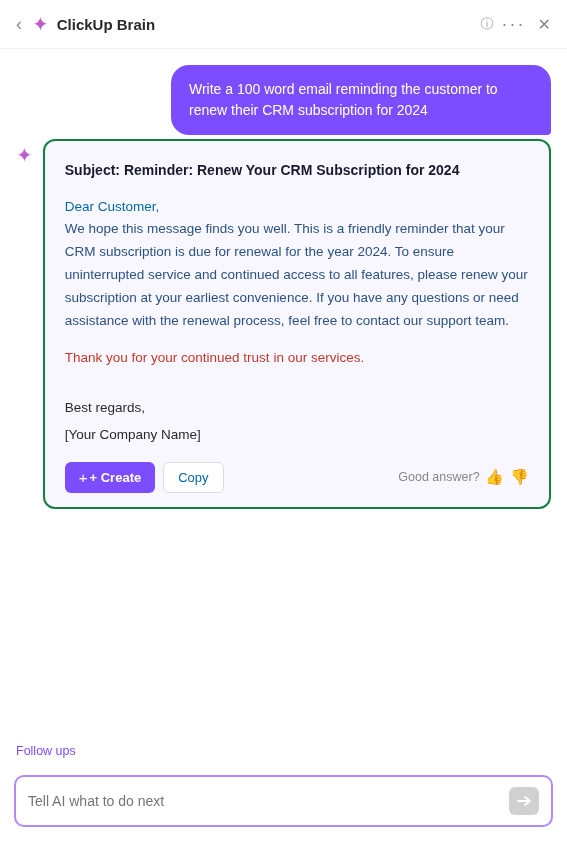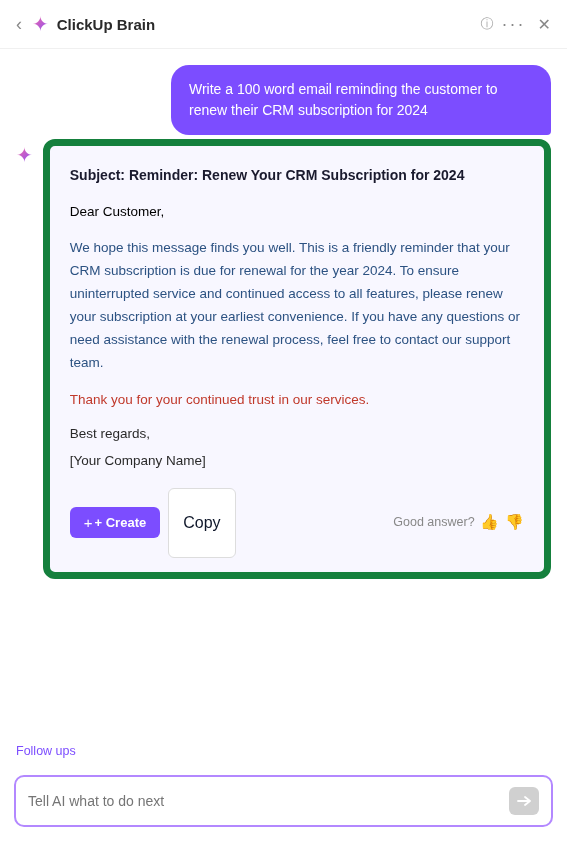--- a/index.html
+++ b/index.html
@@ -80,48 +80,47 @@
       display: flex;
       gap: 10px;
       align-items: flex-start;
     }
     .ai-avatar {
       flex-shrink: 0;
       margin-top: 4px;
     }
     .ai-card {
       background: #f8f7ff;
-      border: 7px solid #15803d;
+      border: 2px solid #15803d;
       border-radius: 12px;
       padding: 18px 20px 14px;
       flex: 1;
       font-size: 13.5px;
       color: #2a2a2a;
       line-height: 1.65;
     }
     .ai-subject {
       font-weight: 600;
       color: #1a1a2e;
       margin-bottom: 14px;
       font-size: 14px;
     }
     .ai-greeting {
-      color: #000000;
-      margin-bottom: 14px;
+      color: #0369a1;
       font-size: 13.5px;
     }
     .ai-body {
       color: #2c5282;
       margin-bottom: 14px;
       font-size: 13.5px;
       line-height: 1.7;
     }
     .ai-thanks {
       color: #c0392b;
-      margin-bottom: 12px;
+      margin-bottom: 28px;
       font-size: 13.5px;
     }
     .ai-regards {
       color: #2a2a2a;
       font-size: 13.5px;
       margin-bottom: 4px;
     }
     .ai-company {
       color: #2a2a2a;
       font-size: 13.5px;
@@ -147,25 +146,25 @@
       display: flex;
       align-items: center;
       gap: 4px;
     }
     .btn-create .plus {
       font-size: 15px;
       font-weight: 400;
     }
     .btn-secondary {
       background: #fff;
-      color: #0f172a;
+      color: #0369a1;
       border: 1px solid #ddd;
       border-radius: 6px;
-      padding: 25px 14px;
-      font-size: 16px;
+      padding: 7px 14px;
+      font-size: 13px;
       font-weight: 500;
       cursor: pointer;
     }
     .good-answer {
       margin-left: auto;
       display: flex;
       align-items: center;
       gap: 6px;
       color: #888;
       font-size: 12.5px;

